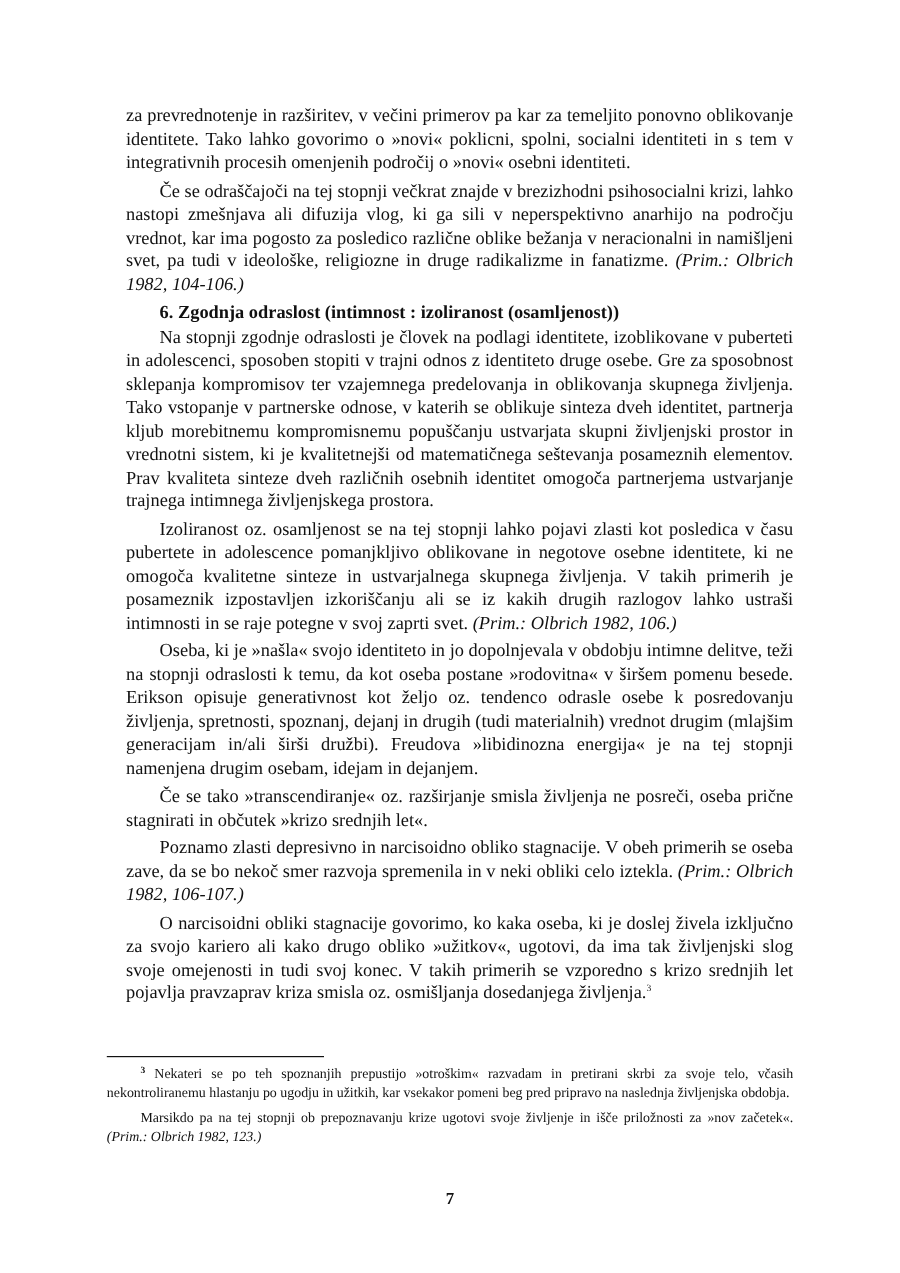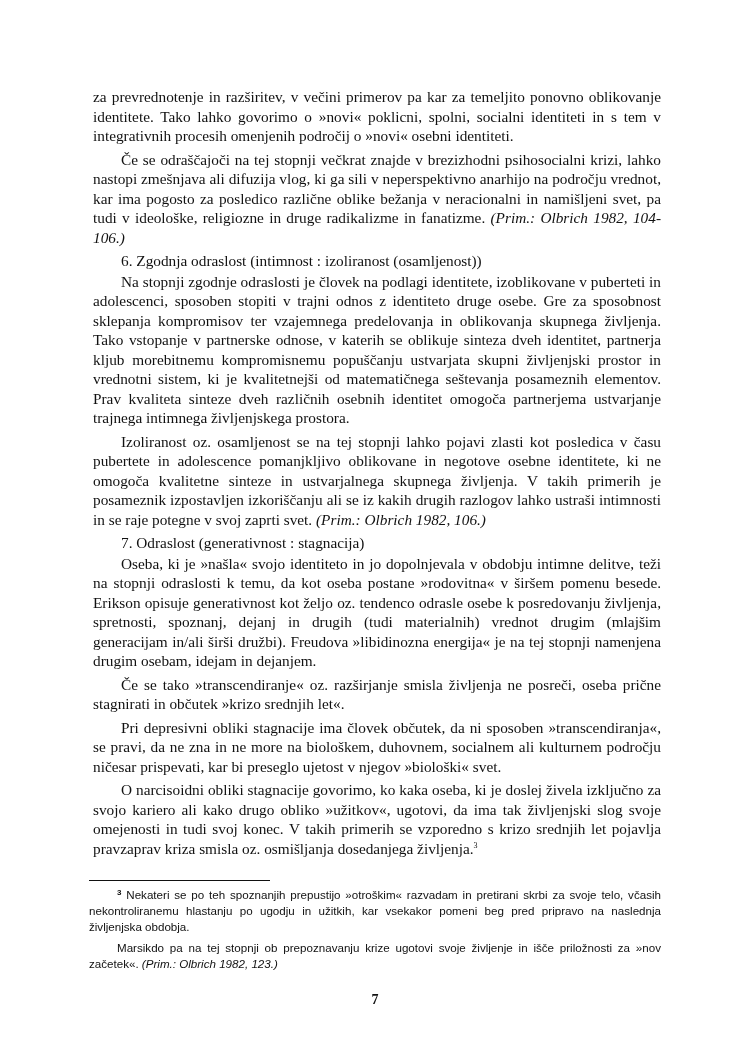--- a/index.html
+++ b/index.html
@@ -2,52 +2,51 @@
 <html><head>
   <meta charset="utf-8">
   <style>
     html, body { margin: 0; padding: 0; background: #ffffff; }
     body { width: 750px; height: 1061px; position: relative; overflow: hidden; }
     .page {
       position: absolute; left: 89px; top: 87px; width: 572px;
       font-family: "Liberation Serif", "DejaVu Serif", serif;
       font-size: 15.3px; line-height: 19.5px; color: #111;
     }
-    .p { margin: 0 0 4px 4px; text-align: justify; text-indent: 28px; }
+    .p { margin: 0 0 4px 16px; text-align: justify; text-indent: 28px; }
     .p.first { text-indent: 0; }
-    .p.heading { text-align: left; margin-bottom: 1px; }
+    .p.heading { text-align: left; margin-bottom: 1px; font-weight: bold; }
     .cite { font-style: italic; }
     sup.fnref { font-size: 8px; vertical-align: 6px; line-height: 0; }
     .footnotes {
       position: absolute; left: 89px; top: 880px; width: 572px;
-      font-family: Liberation Sans, sans-serif;
+      font-family: Liberation Serif, serif;
       font-size: 11.6px; line-height: 16px; color: #111;
     }
     .fn-sep { width: 181px; height: 0; border-top: 1px solid #111; margin-bottom: 6px; }
     .fn { margin: 0 0 5px 0; text-align: justify; text-indent: 28px; }
     .fn sup { font-size: 8px; font-weight: bold; vertical-align: 4px; line-height: 0; }
     .page-number {
       position: absolute; left: 0; width: 750px; top: 992px; text-align: center;
       font-family: "Liberation Serif", "DejaVu Serif", serif; font-weight: bold;
       font-size: 14px; color: #111;
     }
   </style>
 </head>
 <body>
 
 <div class="page">
   <p class="p first"><span>za prevrednotenje in razširitev, v večini primerov pa kar za temeljito ponovno oblikovanje identitete. Tako lahko govorimo o »novi« poklicni, spolni, socialni identiteti in s tem v integrativnih procesih omenjenih področij o »novi« osebni identiteti.</span></p>
   <p class="p"><span>Če se odraščajoči na tej stopnji večkrat znajde v brezizhodni psihosocialni krizi, lahko nastopi zmešnjava ali difuzija vlog, ki ga sili v neperspektivno anarhijo na področju vrednot, kar ima pogosto za posledico različne oblike bežanja v neracionalni in namišljeni svet, pa tudi v ideološke, religiozne in druge radikalizme in fanatizme. </span><span class="cite">(Prim.: Olbrich 1982, 104-106.)</span></p>
   <p class="p heading">6. Zgodnja odraslost (intimnost : izoliranost (osamljenost))</p>
   <p class="p">Na stopnji zgodnje odraslosti je človek na podlagi identitete, izoblikovane v puberteti in adolescenci, sposoben stopiti v trajni odnos z identiteto druge osebe. Gre za sposobnost sklepanja kompromisov ter vzajemnega predelovanja in oblikovanja skupnega življenja. Tako vstopanje v partnerske odnose, v katerih se oblikuje sinteza dveh identitet, partnerja kljub morebitnemu kompromisnemu popuščanju ustvarjata skupni življenjski prostor in vrednotni sistem, ki je kvalitetnejši od matematičnega seštevanja posameznih elementov. Prav kvaliteta sinteze dveh različnih osebnih identitet omogoča partnerjema ustvarjanje trajnega intimnega življenjskega prostora.</p>
   <p class="p"><span>Izoliranost oz. osamljenost se na tej stopnji lahko pojavi zlasti kot posledica v času pubertete in adolescence pomanjkljivo oblikovane in negotove osebne identitete, ki ne omogoča kvalitetne sinteze in ustvarjalnega skupnega življenja. V takih primerih je posameznik izpostavljen izkoriščanju ali se iz kakih drugih razlogov lahko ustraši intimnosti in se raje potegne v svoj zaprti svet. </span><span class="cite">(Prim.: Olbrich 1982, 106.)</span></p>
-  <p class="p heading">7. Odraslost (generativnost : stagnacija)</p>
   <p class="p">Oseba, ki je »našla« svojo identiteto in jo dopolnjevala v obdobju intimne delitve, teži na stopnji odraslosti k temu, da kot oseba postane »rodovitna« v širšem pomenu besede. Erikson opisuje generativnost kot željo oz. tendenco odrasle osebe k posredovanju življenja, spretnosti, spoznanj, dejanj in drugih (tudi materialnih) vrednot drugim (mlajšim generacijam in/ali širši družbi). Freudova »libidinozna energija« je na tej stopnji namenjena drugim osebam, idejam in dejanjem.</p>
   <p class="p">Če se tako »transcendiranje« oz. razširjanje smisla življenja ne posreči, oseba prične stagnirati in občutek »krizo srednjih let«.</p>
-  <p class="p">Pri depresivni obliki stagnacije ima človek občutek, da ni sposoben »transcendiranja«, se pravi, da ne zna in ne more na biološkem, duhovnem, socialnem ali kulturnem področju ničesar prispevati, kar bi preseglo ujetost v njegov »biološki« svet.</p>
+  <p class="p"><span>Poznamo zlasti depresivno in narcisoidno obliko stagnacije. V obeh primerih se oseba zave, da se bo nekoč smer razvoja spremenila in v neki obliki celo iztekla. </span><span class="cite">(Prim.: Olbrich 1982, 106-107.)</span></p>
   <p class="p"><span>O narcisoidni obliki stagnacije govorimo, ko kaka oseba, ki je doslej živela izključno za svojo kariero ali kako drugo obliko »užitkov«, ugotovi, da ima tak življenjski slog svoje omejenosti in tudi svoj konec. V takih primerih se vzporedno s krizo srednjih let pojavlja pravzaprav kriza smisla oz. osmišljanja dosedanjega življenja.</span><sup class="fnref">3</sup></p>
 </div>
 
 <div class="footnotes">
   <div class="fn-sep"></div>
   <p class="fn"><sup>3</sup> <span>Nekateri se po teh spoznanjih prepustijo »otroškim« razvadam in pretirani skrbi za svoje telo, včasih nekontroliranemu hlastanju po ugodju in užitkih, kar vsekakor pomeni beg pred pripravo na naslednja življenjska obdobja.</span></p>
   <p class="fn"><span>Marsikdo pa na tej stopnji ob prepoznavanju krize ugotovi svoje življenje in išče priložnosti za »nov začetek«. </span><span class="cite">(Prim.: Olbrich 1982, 123.)</span></p>
 </div>
 
 <div class="page-number">7</div>

